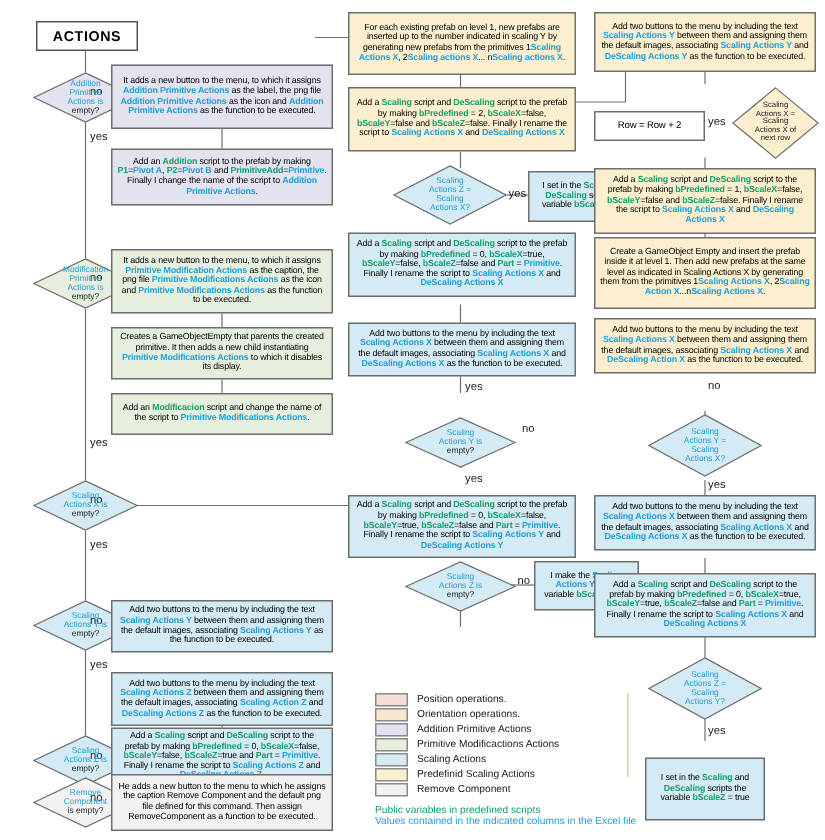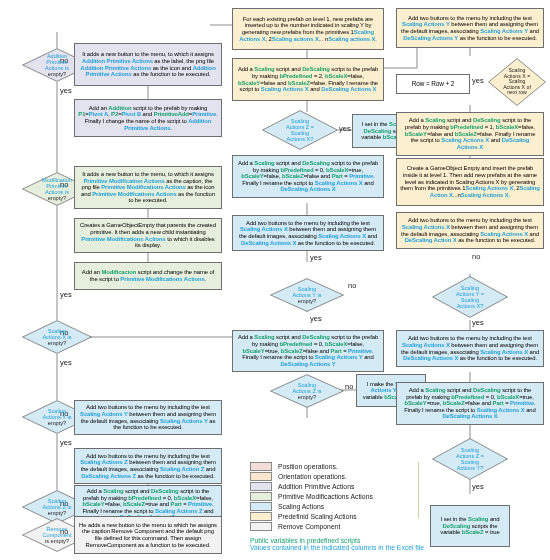--- a/index.html
+++ b/index.html
@@ -138,20 +138,23 @@
       <path d="M417,48 L417,68"></path>
       <path d="M417,68 L380,68"></path>
       <path d="M380,68 L380,84"></path>
       <path d="M408,84 L440,84"></path>
 
       <path d="M232,25 L210,25"></path>
       <path d="M500,25 L520,25"></path>
     </g>
   </svg>
 
+  <div class="title-box" style="left:24px;top:14px;width:66px;height:18px;font-size:9.5px;">
+      <span>ACTIONS</span>
+    </div>
 
   <div class="diamond" style="left:22px;top:48px;width:70px;height:34px;">
     <svg class="dshape" viewBox="0 0 70 34" preserveAspectRatio="none">
       <polygon points="35,0.6 69.4,17 35,33.4 0.6,17" fill="#e3e2ef" stroke="#6e6e6e" stroke-width="0.8"></polygon>
     </svg>
     <div class="dtext" style="font-size:5.6px;">
         <div class="c-blue">Addition</div>
         <div class="c-blue">Primitive</div>
         <div class="c-blue">Actions is</div>
         <div class="c-dark">empty?</div>

